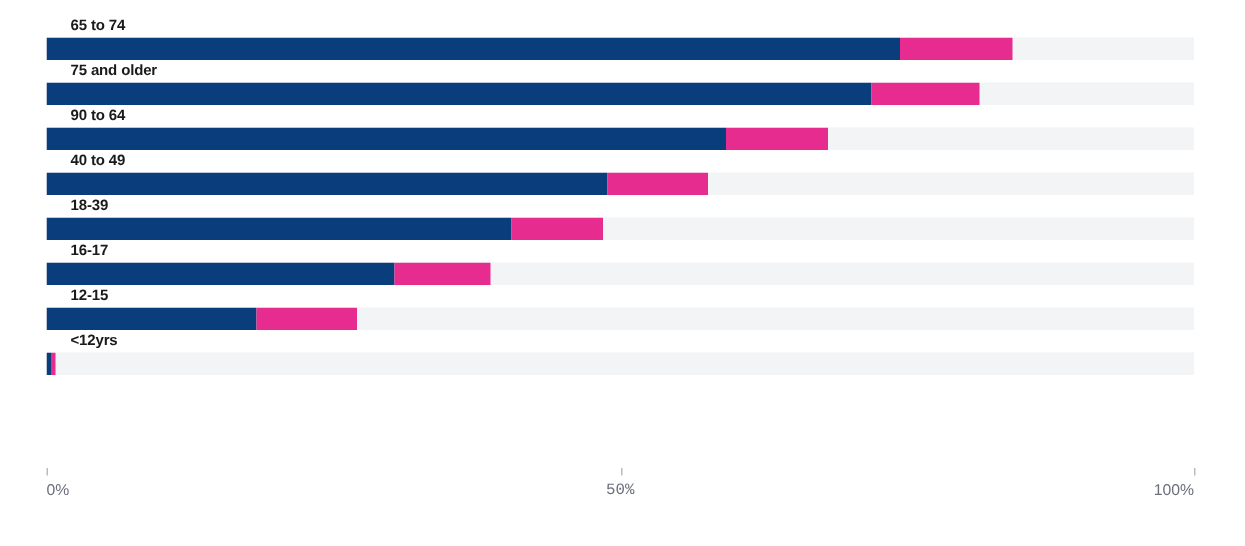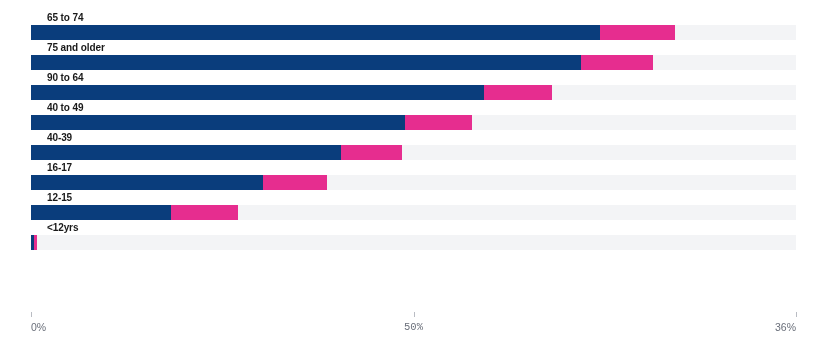--- a/index.html
+++ b/index.html
@@ -140,21 +140,21 @@
 
     <div class="bar-group">
       <div class="bar-label">40 to 49</div>
       <div class="bar-track" style="background: rgb(243, 244, 246);">
         <div class="seg seg-primary" style="left: 0%; width: 48.9%; background: rgb(10, 61, 124);"></div>
         <div class="seg seg-secondary" style="left: 48.9%; width: 8.8%; background: rgb(230, 45, 143);"></div>
       </div>
     </div>
 
     <div class="bar-group">
-      <div class="bar-label">40-39</div>
+      <div class="bar-label">18-39</div>
       <div class="bar-track" style="background: rgb(243, 244, 246);">
         <div class="seg seg-primary" style="left: 0%; width: 40.5%; background: rgb(10, 61, 124);"></div>
         <div class="seg seg-secondary" style="left: 40.5%; width: 8%; background: rgb(230, 45, 143);"></div>
       </div>
     </div>
 
 
     <div class="bar-group">
       <div class="bar-label">16-17</div>
       <div class="bar-track" style="background: rgb(243, 244, 246);">
@@ -185,17 +185,17 @@
     <div class="tick tick-start" style="left: 0%;">
       <div class="tick-mark"></div>
       <div class="tick-label">0%</div>
     </div>
     <div class="tick tick-mid" style="left: 50%;">
       <div class="tick-mark"></div>
       <div class="tick-label">50%</div>
     </div>
     <div class="tick tick-end" style="left: auto; right: 0px;">
       <div class="tick-mark"></div>
-      <div class="tick-label">36%</div>
+      <div class="tick-label">100%</div>
     </div>
   </div>
 
 </div>
 
 </body></html>

